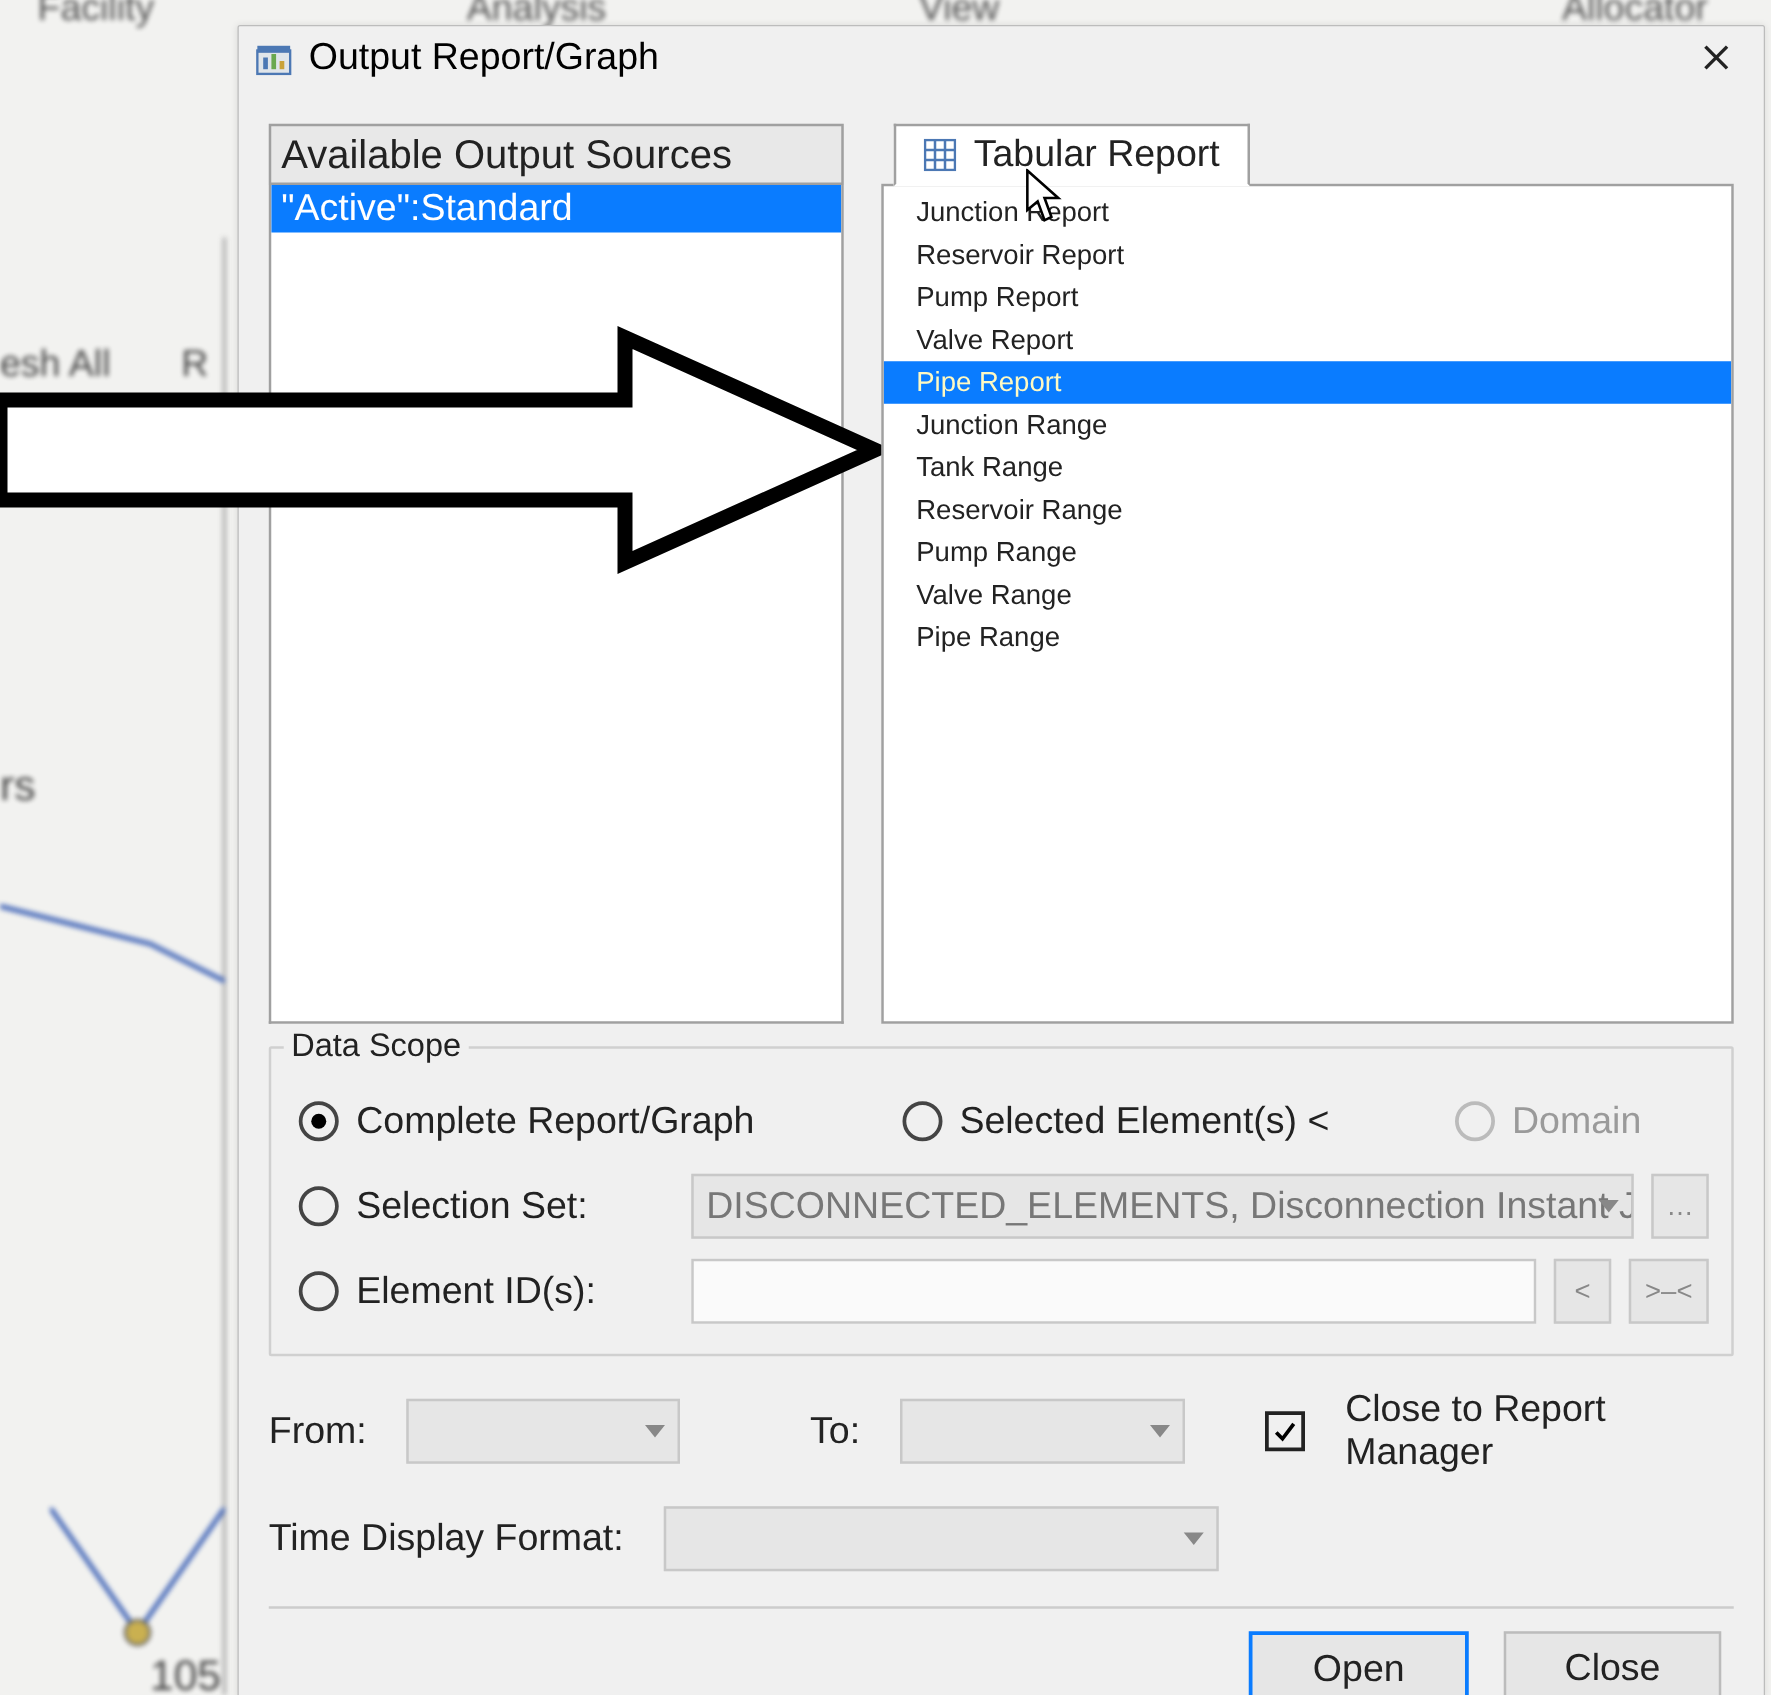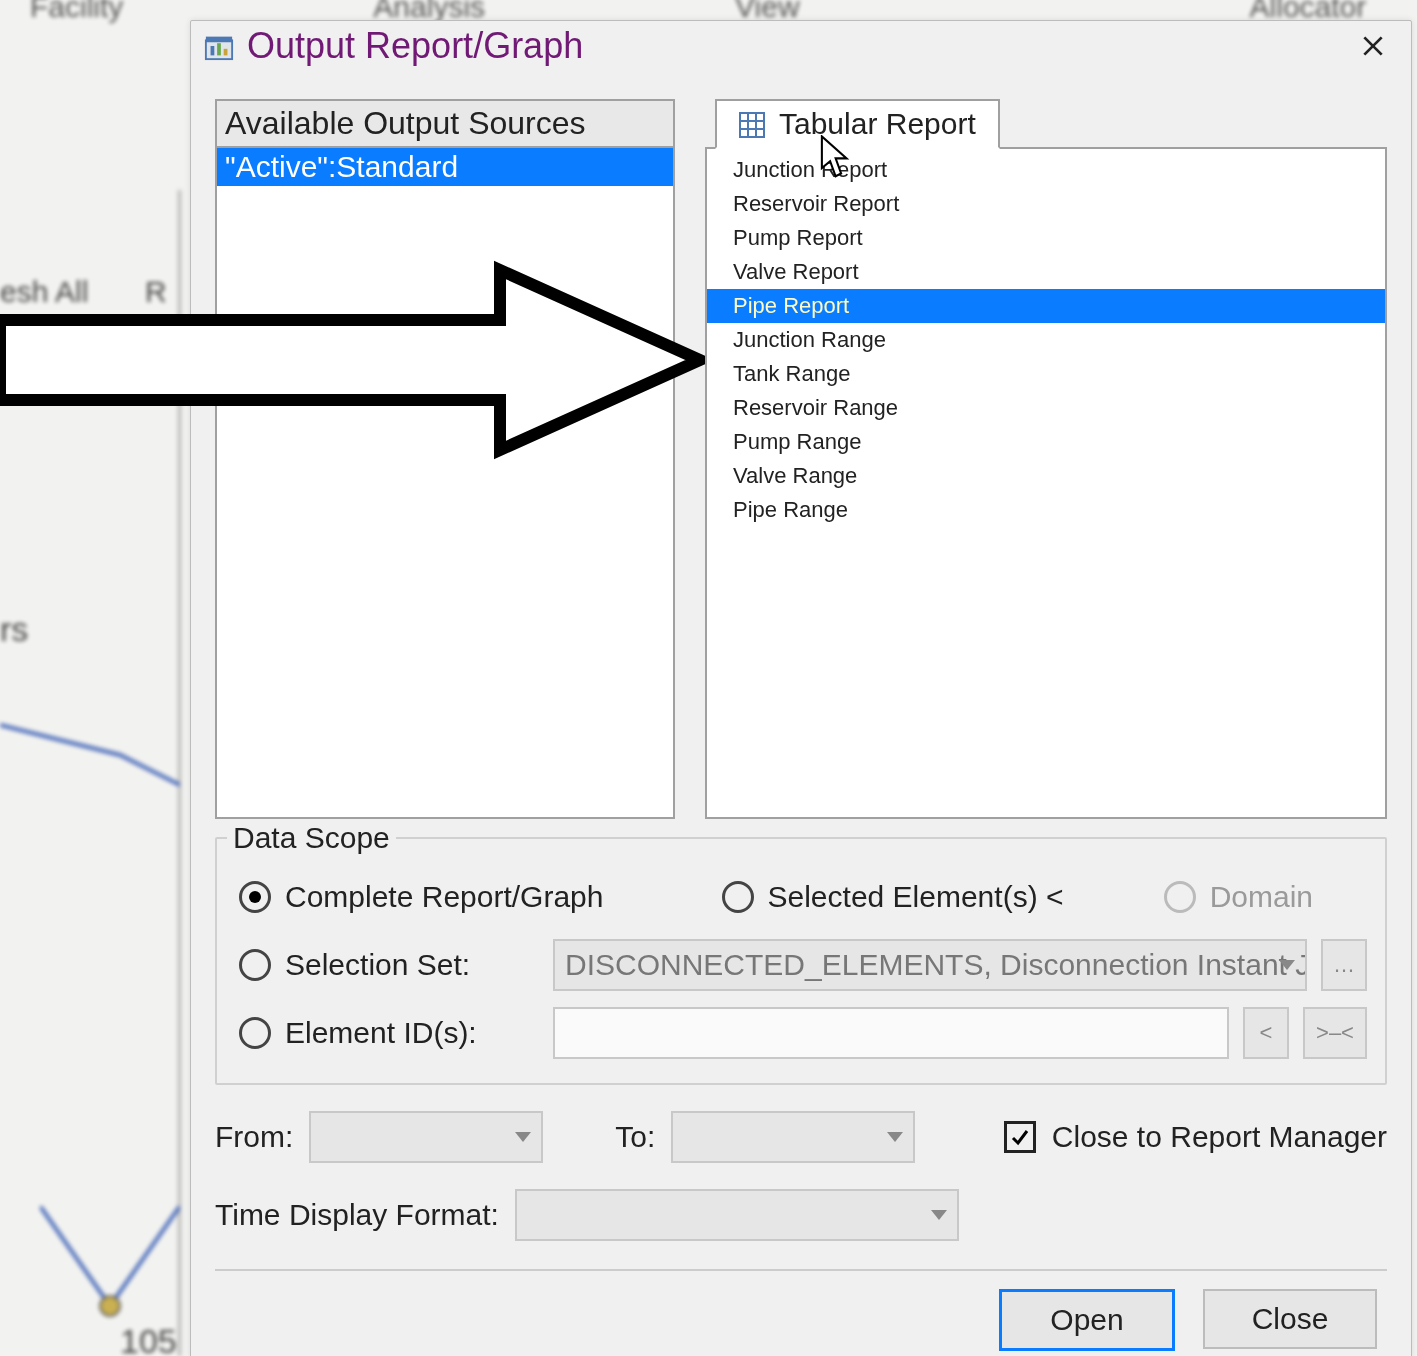--- a/index.html
+++ b/index.html
@@ -96,22 +96,22 @@
   }
   .titlebar .app-icon {
     width: 32px;
     height: 32px;
     display: flex;
     align-items: center;
     justify-content: center;
   }
   .titlebar .title {
     flex: 1;
-    font-size: 36px;
-    color: #701a75;
+    font-size: 30px;
+    color: #000000;
   }
   .titlebar .close {
     width: 60px;
     height: 50px;
     display: flex;
     align-items: center;
     justify-content: center;
     cursor: pointer;
   }
 
@@ -213,21 +213,21 @@
     padding: 18px 18px 22px 22px;
     position: relative;
     background: #f0f0f0;
   }
   .groupbox > .legend {
     position: absolute;
     top: -18px;
     left: 10px;
     padding: 0 6px;
     background: #f0f0f0;
-    font-size: 30px;
+    font-size: 26px;
     color: #222;
   }
 
   .scoperow {
     display: flex;
     align-items: center;
     gap: 14px;
     margin-top: 12px;
     min-height: 56px;
   }
@@ -292,21 +292,21 @@
     border: 2px solid #c8c8c8;
     background: #e6e6e6;
     display:flex;align-items:center;justify-content:center;
     color:#888;
     font-size:22px;
   }
 
   .row2 {
     display: flex;
     align-items: center;
-    gap: 16px;
+    gap: 32px;
     margin-top: 26px;
   }
   .row2 .lbl { font-size: 30px; }
   .checkbox {
     width: 26px;
     height: 26px;
     border: 3px solid #222;
     display: inline-flex;
     align-items: center;
     justify-content: center;

